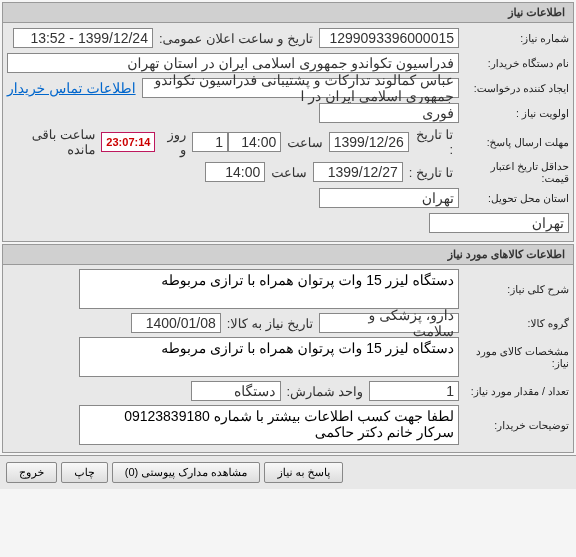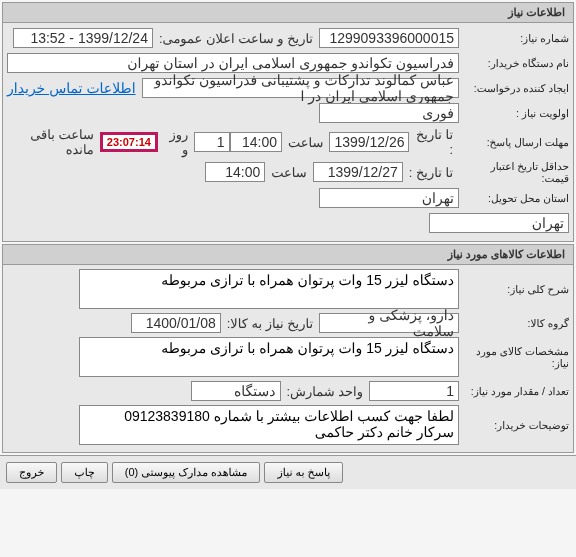--- a/index.html
+++ b/index.html
@@ -55,21 +55,21 @@
   align-items: center;
   text-align: right;
 }
 .field-md { width: 140px; }
 .field-sm { width: 90px; }
 .field-xs { width: 60px; }
 .field-xxs { width: 40px; }
 .field-full { flex: 1; }
 .countdown-box {
   background: #fff;
-  border: 3px solid #be185d;
+  border: 1px solid #be185d;
   padding: 2px 4px;
   height: 20px;
   display: flex;
   align-items: center;
   color: #c00;
   font-weight: bold;
 }
 .link {
   color: #0066cc;
   text-decoration: underline;

